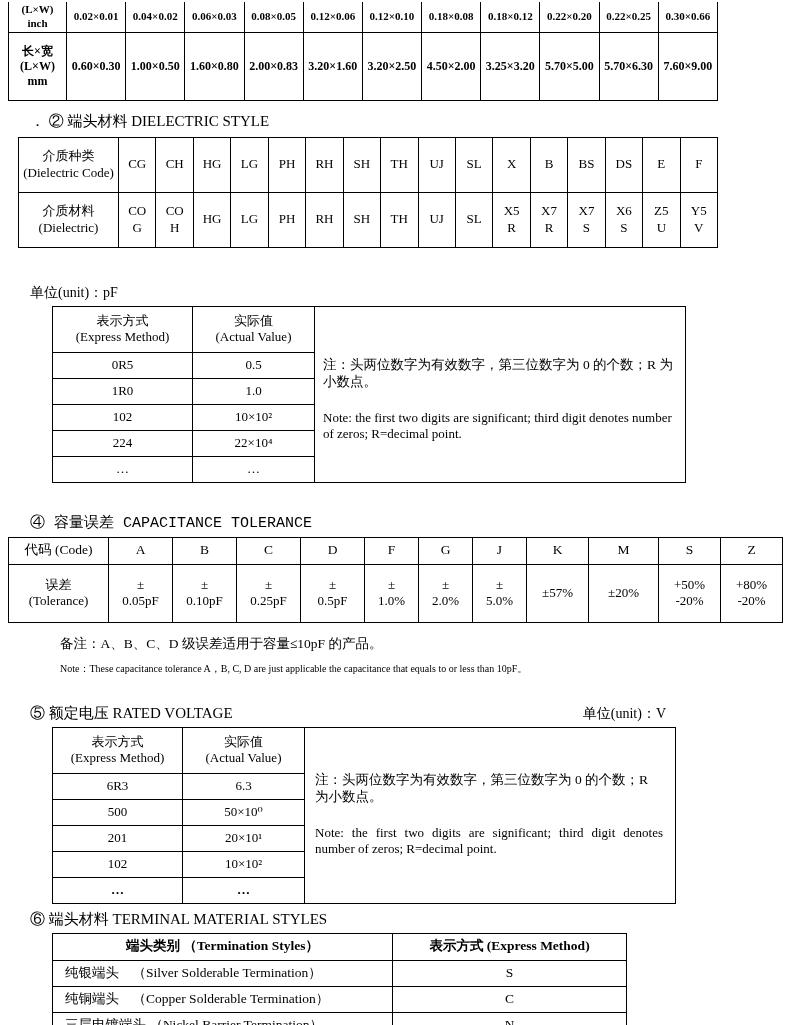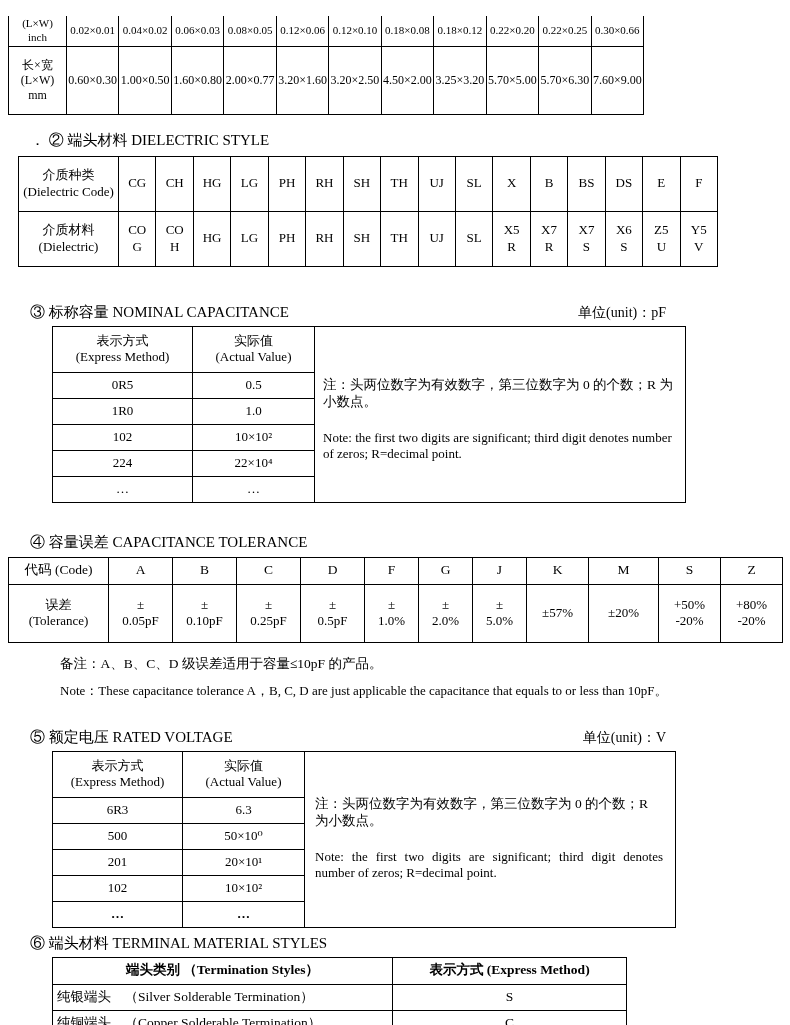--- a/index.html
+++ b/index.html
@@ -5,21 +5,21 @@
   * { margin:0; padding:0; box-sizing:border-box; }
   html,body { background:#fff; }
   body {
     width:790px; height:1025px; overflow:hidden; position:relative;
     color:#000; font-family:"Liberation Serif","DejaVu Serif",serif;
   }
   table { border-collapse:collapse; table-layout:fixed; }
   td { border:1px solid #000; text-align:center; vertical-align:middle; white-space:pre-line; line-height:1.25; }
 
   
-  .t1 { margin:16px 8px; width:636px; }
+  .t1 { margin:2px 8px; width:710px;font-weight:bold; }
   .t1 td { font-size:11px; }
   .t1 tr.r1 td { height:30px; border-top:none; }
   .t1 tr.r2 td { height:68px; font-size:12px; }
 
   .hd { font-size:15px; margin-left:30px; }
   .hd2 { margin-top:11px; margin-bottom:6px; }
   .hdrow { display:flex; justify-content:space-between; align-items:baseline; width:636px; margin-left:30px; font-size:15px; }
   .unit { font-size:14px; }
 
   
@@ -32,37 +32,37 @@
   .t3 td, .t5 td { font-size:13px; height:26px; }
   .t3 tr.hdr td, .t5 tr.hdr td { height:46px; }
   .note { text-align:left; vertical-align:top; }
   .t3 .note { padding:34px 12px 0 8px; }
   .t5 .note { padding:28px 12px 0 10px; }
   .nzh { font-size:13.5px; margin-bottom:3px; }
   .nen { font-size:13px; }
   .t5 .nen { text-align:justify; }
 
   
-  .hd4 { margin-top:30px; margin-bottom:5px; }
+  .hd4 { margin-top:30px; margin-bottom:5px;font-family:Liberation Mono, monospace; }
   .t4 { margin:0 8px; width:774px; }
   .t4 tr.r1 td { height:27px; font-size:13.5px; }
   .t4 tr.r2 td { height:58px; font-size:13px; }
   .remark { margin:12px 0 0 60px; font-size:13.5px; }
-  .remark-en { margin:9px 0 0 60px; font-size:13px; }
+  .remark-en { margin:9px 0 0 60px; font-size:10px; }
 
   .hd5row { margin-top:28px; margin-bottom:4px; }
   .t5 { margin-left:52px; width:624px; }
   .boldcell { font-weight:bold; font-size:15px; }
 
   
   .hd6 { margin-top:6px; margin-bottom:4px; }
   .t6 { margin-left:52px; width:574px; }
   .t6 td { font-size:13.5px; height:26px; }
   .t6 tr.hdr td { height:27px; font-weight:bold; }
-  .t6 td.l { text-align:left; padding-left:4px; }
+  .t6 td.l { text-align:left; padding-left:12px; }
 </style>
 </head>
 <body>
 
 <table class="t1">
   <colgroup>
       <col style="width:58px">
       <col>
       <col>
       <col>
@@ -91,21 +91,21 @@
     <td>0.22×0.25</td>
     <td>0.30×0.66</td>
   </tr>
   <tr class="r2">
     <td>长×宽
 (L×W)
 mm</td>
     <td>0.60×0.30</td>
     <td>1.00×0.50</td>
     <td>1.60×0.80</td>
-    <td>2.00×0.77</td>
+    <td>2.00×0.83</td>
     <td>3.20×1.60</td>
     <td>3.20×2.50</td>
     <td>4.50×2.00</td>
     <td>3.25×3.20</td>
     <td>5.70×5.00</td>
     <td>5.70×6.30</td>
     <td>7.60×9.00</td>
   </tr>
 </tbody>
   </table>
@@ -177,21 +177,20 @@
 S</td>
     <td>Z5
 U</td>
     <td>Y5
 V</td>
   </tr>
 </tbody>
   </table>
 
 <div class="hdrow hd3row">
-  <span>③ 标称容量 NOMINAL CAPACITANCE</span>
   <span class="unit">单位(unit)：pF</span>
 </div>
 <table class="t3">
   <colgroup>
       <col style="width:140px">
       <col style="width:122px">
       <col>
     </colgroup>
   <tbody>
       <tr class="hdr">

